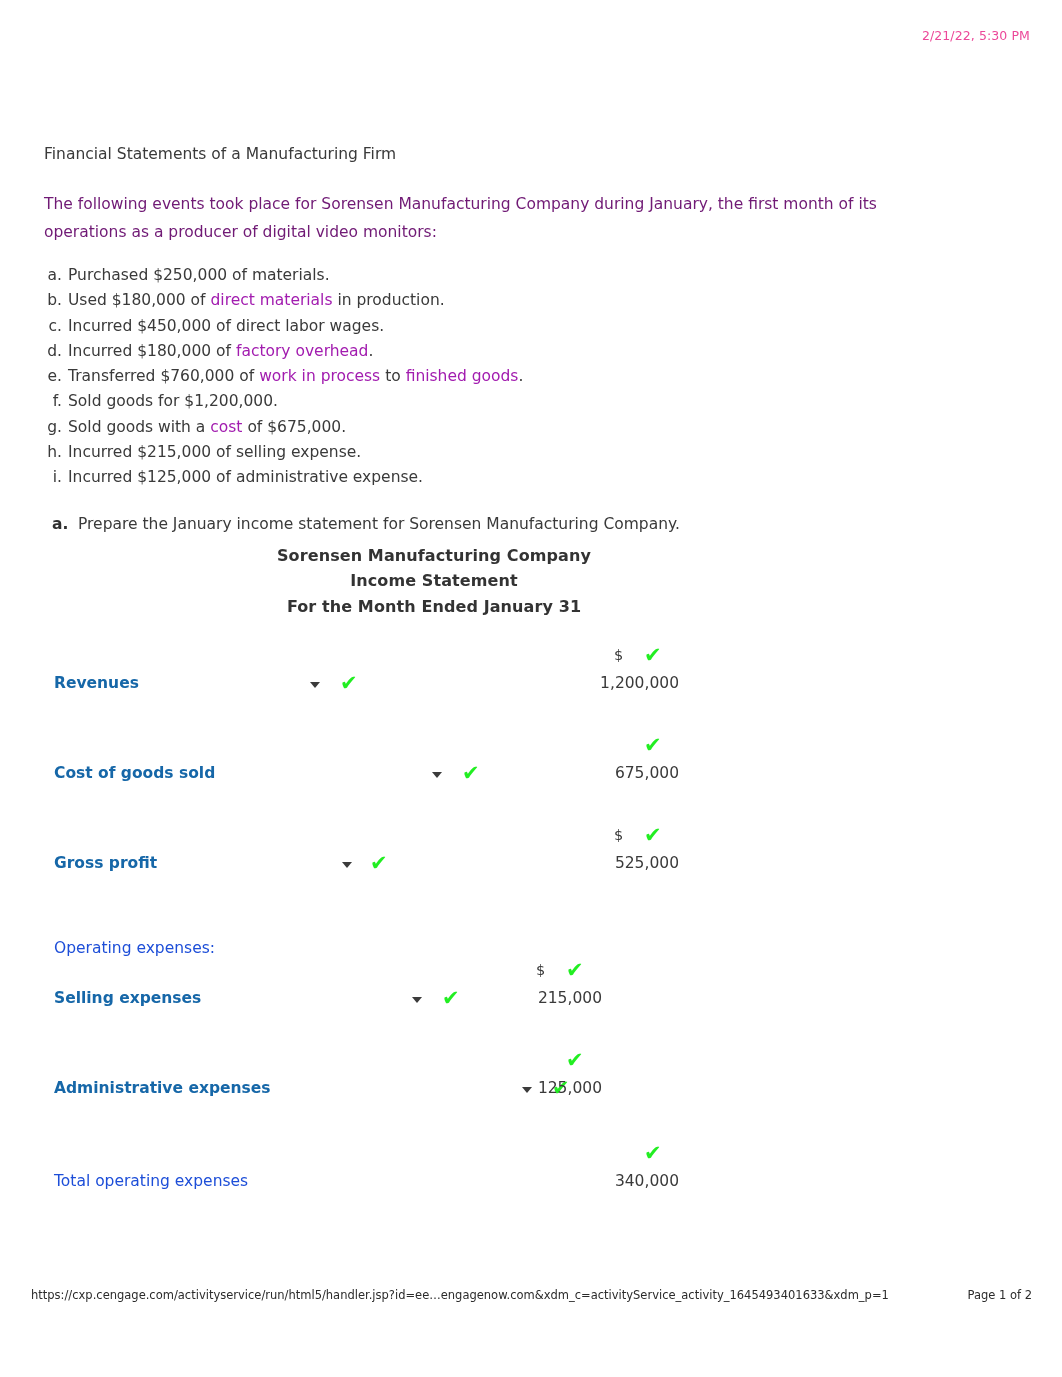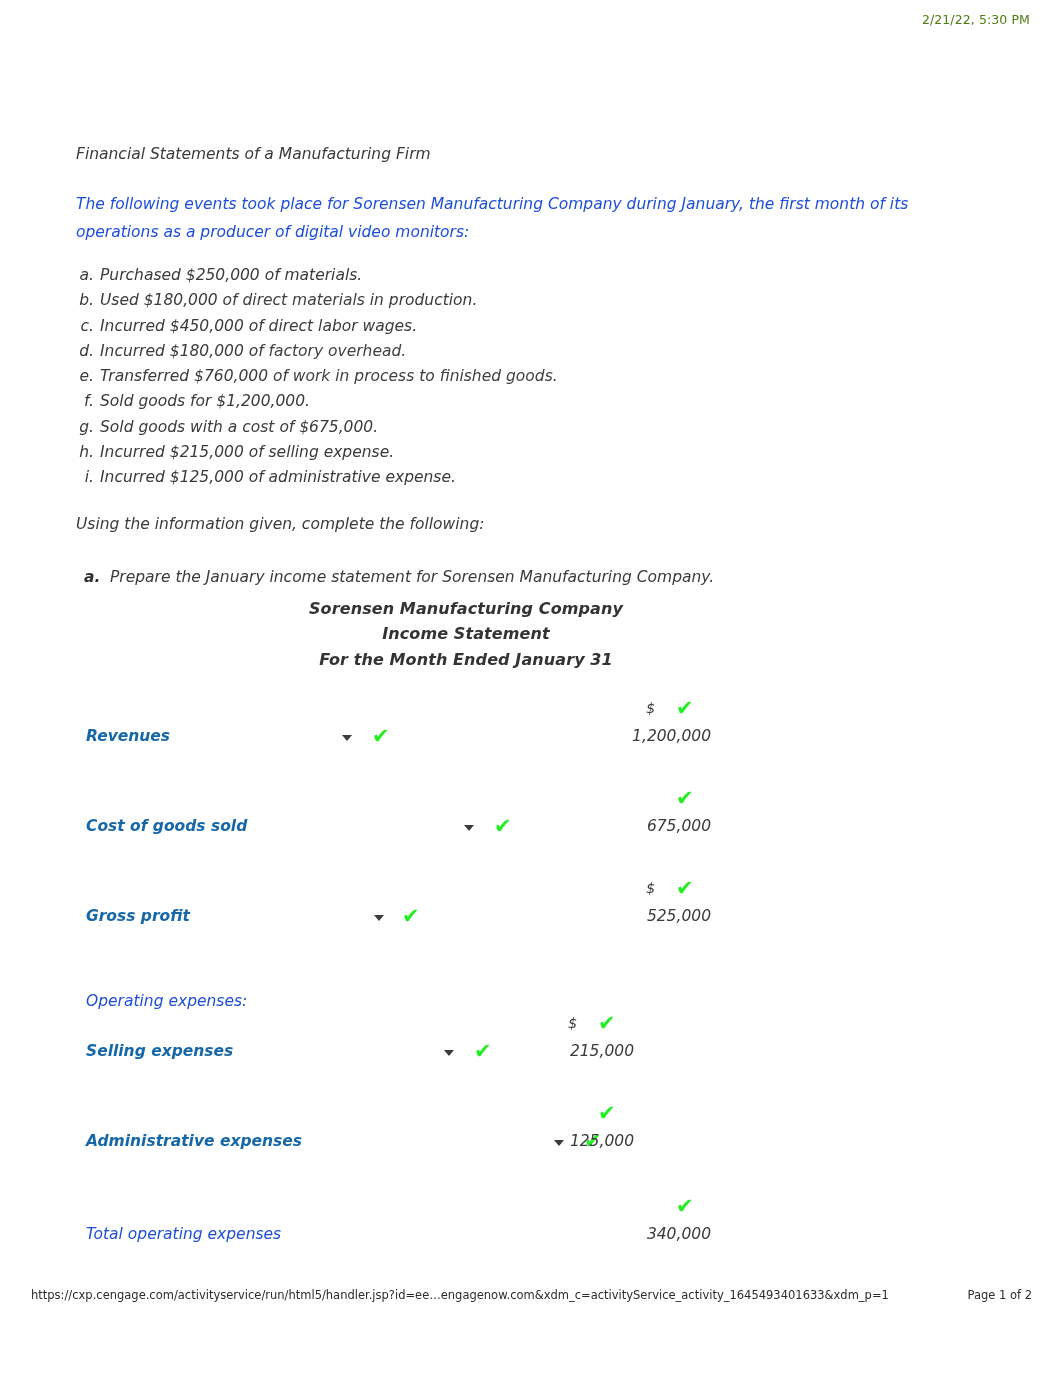--- a/index.html
+++ b/index.html
@@ -17,24 +17,24 @@
   }
 
   .page {
     position: absolute;
     inset: 0;
   }
 
   
   .print-header {
     position: absolute;
-    top: 12px;
+    top: 28px;
     right: 32px;
     font-size: 12.5px;
-    color: #4d7c0f;
+    color: #ec4899;
     letter-spacing: .1px;
     white-space: nowrap;
     margin-left: 10px;
   }
 
   
   .print-footer {
     position: absolute;
     left: 0;
     right: 0;
@@ -53,36 +53,35 @@
   .print-footer .pageno {
     position: absolute;
     right: 30px;
     top: 0;
     white-space: nowrap;
   }
 
   
   .content {
     position: absolute;
-    left: 76px;
+    left: 44px;
     top: 143px;
     width: 940px;
-    font-style: italic;
   }
 
   .doc-title {
     font-size: 15.5px;
     color: #3a3a3a;
     line-height: 22px;
     margin: 0 0 25px 0;
   }
 
   .intro {
     font-size: 15.5px;
-    color: #1d4ed8;
+    color: #701a75;
     line-height: 28px;
     margin: 4px 0 17px 0;
     width: 905px;
   }
 
   .event-list {
     margin: 0 0 22px 0;
     padding: 0;
     list-style: none;
     font-size: 15.5px;
@@ -95,21 +94,21 @@
     padding-left: 24px;
   }
   .event-list li .marker {
     position: absolute;
     left: 0;
     top: 0;
     width: 18px;
     text-align: right;
   }
   .term {
-    color: #404040;
+    color: #a21caf;
   }
 
   .using-line {
     font-size: 15.5px;
     color: #3a3a3a;
     line-height: 22px;
     margin: 0 0 31px 0;
   }
 
   
@@ -231,21 +230,20 @@
         <li><span class="marker">b.</span><span>Used $180,000 of </span><span class="term">direct materials</span><span> in production.</span></li>
         <li><span class="marker">c.</span><span>Incurred $450,000 of direct labor wages.</span></li>
         <li><span class="marker">d.</span><span>Incurred $180,000 of </span><span class="term">factory overhead</span><span>.</span></li>
         <li><span class="marker">e.</span><span>Transferred $760,000 of </span><span class="term">work in process</span><span> to </span><span class="term">finished goods</span><span>.</span></li>
         <li><span class="marker">f.</span><span>Sold goods for $1,200,000.</span></li>
         <li><span class="marker">g.</span><span>Sold goods with a </span><span class="term">cost</span><span> of $675,000.</span></li>
         <li><span class="marker">h.</span><span>Incurred $215,000 of selling expense.</span></li>
         <li><span class="marker">i.</span><span>Incurred $125,000 of administrative expense.</span></li>
       </ul>
 
-    <div class="using-line">Using the information given, complete the following:</div>
 
     <div class="requirement">
       <span class="req-letter">a.</span>
       <span>Prepare the January income statement for Sorensen Manufacturing Company.</span>
     </div>
 
     <div class="statement" id="statement">
       <div class="stmt-title">
         <div>Sorensen Manufacturing Company</div>
         <div>Income Statement</div>

